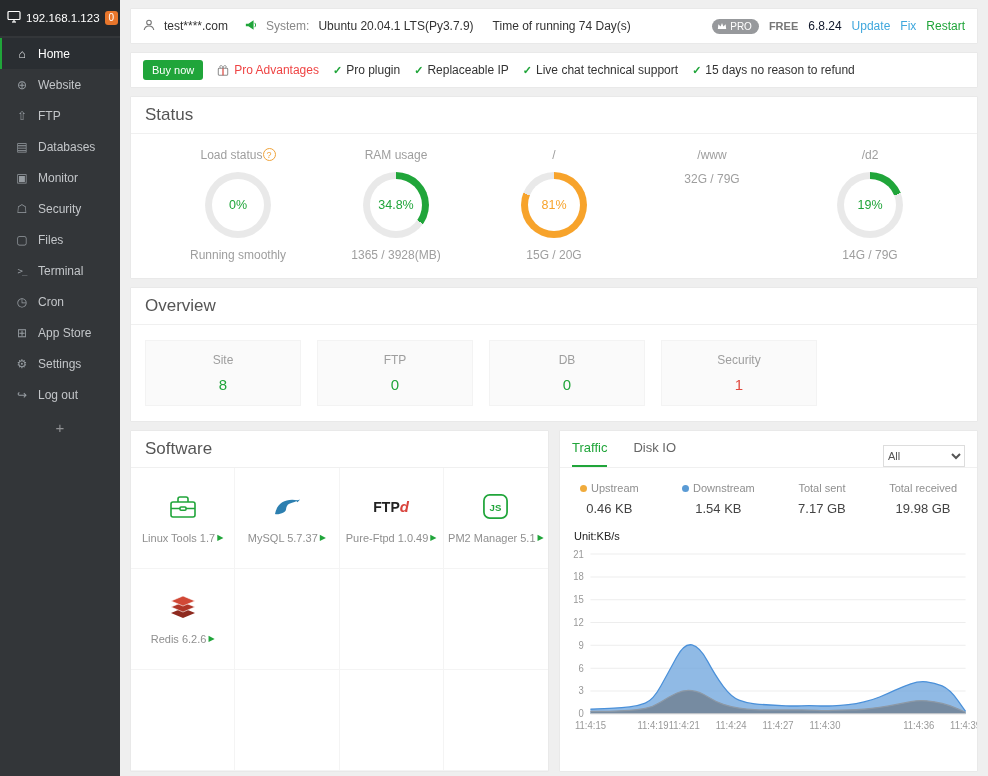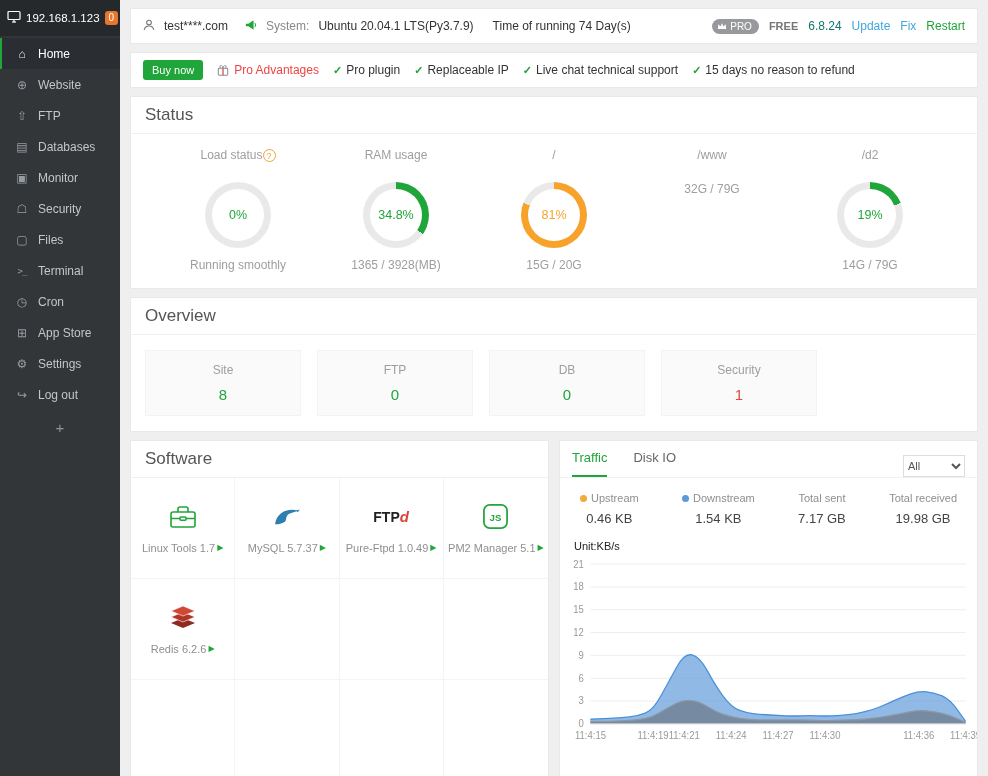--- a/index.html
+++ b/index.html
@@ -32,36 +32,36 @@
   .topbar { height: 36px; flex: none; display: flex; align-items: center; justify-content: space-between; padding: 0 12px; }
   .tb-left, .tb-right { display: flex; align-items: center; }
   .tb-left > * { margin-right: 9px; }
   .tb-user { color: #333; }
   .tb-label { color: #888; margin-left: 9px; }
   .tb-value { color: #333; }
   .tb-uptime { color: #333; margin-left: 10px; }
   .tb-right > * { margin-left: 10px; }
   .pro-badge { background: #97999c; color: #fff; font-size: 10px; border-radius: 8px; padding: 2px 7px 2px 5px; display: inline-flex; align-items: center; gap: 3px; cursor: pointer; }
   .tb-edition { color: #777; font-weight: bold; font-size: 11px; }
-  .tb-version { color: #0f766e; }
+  .tb-version { color: #0f172a; }
   a.tb-link { text-decoration: none; font-size: 12px; cursor: pointer; }
   .link-blue { color: #3fa7dd; }
   .link-green { color: #20a53a; text-align: right; }
 
   
   .promo { height: 36px; flex: none; display: flex; align-items: center; padding: 0 12px; gap: 14px; }
   .buy-btn { background: #20a53a; border: none; color: #fff; font-size: 11px; padding: 4px 9px; border-radius: 3px; cursor: pointer; font-family: inherit; }
   .adv { display: flex; align-items: center; gap: 5px; color: #ef4444; cursor: pointer; justify-content: space-between; }
   .feature { display: flex; align-items: center; gap: 4px; color: #333; }
   .check { color: #20a53a; font-weight: bold; font-size: 11px; }
 
   
   .gauges { display: flex; justify-content: space-between; padding: 14px 42px 16px; }
   .gauge { width: 130px; display: flex; flex-direction: column; align-items: center; }
-  .gauge-label { color: #9e9e9e; margin-bottom: 20px; display: flex; align-items: flex-end; }
+  .gauge-label { color: #9e9e9e; margin-bottom: 10px; display: flex; align-items: flex-start; }
   .help { width: 13px; height: 13px; border: 1px solid #f0a33a; color: #f0a33a; border-radius: 50%; font-size: 9px; display: inline-flex; align-items: center; justify-content: center; cursor: pointer; }
   .donut { position: relative; width: 66px; height: 66px; border-radius: 50%; margin-bottom: 10px;
            background: conic-gradient(var(--c,#20a53a) calc(var(--p,0) * 1%), #e9e9e9 0); }
   .donut::after { content: ""; position: absolute; inset: 7px; border-radius: 50%; background: #fff; }
   .pct { position: absolute; inset: 0; z-index: 1; display: flex; align-items: center; justify-content: center; font-size: 12.5px; }
   .gauge-sub { color: #9e9e9e; }
 
   
   .boxes { display: flex; gap: 16px; padding: 15px 14px; }
   .obox { width: 156px; height: 66px; background: #fafafa; border: 1px solid #f3f3f3; display: flex; flex-direction: column; align-items: center; justify-content: center; gap: 9px; cursor: pointer; }
@@ -79,21 +79,21 @@
   .play { color: #20a53a; font-size: 8px; }
   .sw-icon { height: 28px; display: flex; align-items: center; justify-content: center; }
   .ftp-logo { font-size: 14px; font-weight: bold; color: #222; }
   .ftp-logo i { color: #d9433c; font-size: 15px; }
 
   
   .traffic { flex: 1; display: flex; flex-direction: column; }
   .traffic-head { display: flex; align-items: flex-end; gap: 26px; border-bottom: 1px solid #f0f0f0; padding: 0 12px; height: 37px; flex: none; }
   .tab { font-size: 13px; color: #666; height: 37px; display: flex; align-items: center; border-bottom: 2px solid transparent; cursor: pointer; }
   .tab.active { color: #20a53a; border-bottom-color: #20a53a; }
-  .traffic-select { margin-left: auto; font-size: 11px; height: 22px; border: 1px solid #ddd; background: #fff; color: #555; width: 62px; font-family: inherit; }
+  .traffic-select { margin-left: auto; font-size: 11px; height: 22px; border: 1px solid #ddd; background: #fff; color: #555; width: 82px; font-family: inherit; }
   .legend { display: flex; justify-content: space-between; padding: 14px 20px 4px; }
   .leg-item { display: flex; flex-direction: column; align-items: center; gap: 7px; }
   .leg-label { color: #8f8f8f; font-size: 11px; display: flex; align-items: center; gap: 4px; }
   .dot { width: 7px; height: 7px; border-radius: 50%; background: #ccc; }
   .leg-value { color: #444; font-size: 13px; }
   .unit { font-size: 11px; color: #222; padding: 10px 0 2px 14px; }
   .chart { width: 100%; height: 192px; display: block; font-family: inherit; }
   .tick { font-size: 10px; fill: #999; font-family: "Liberation Sans", sans-serif; }
 </style>
 </head>

